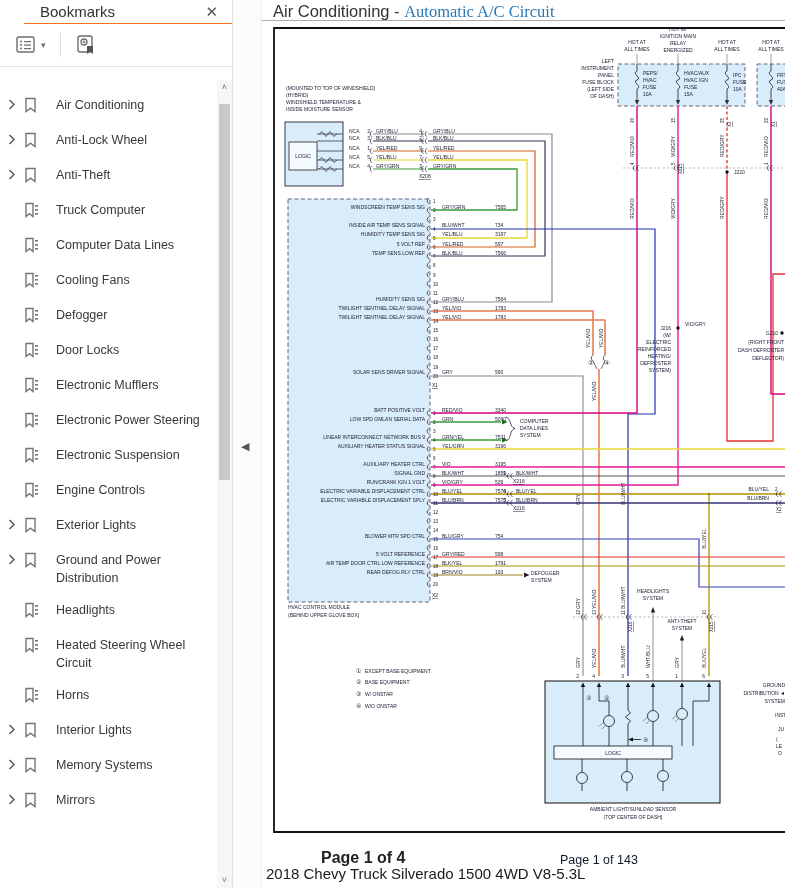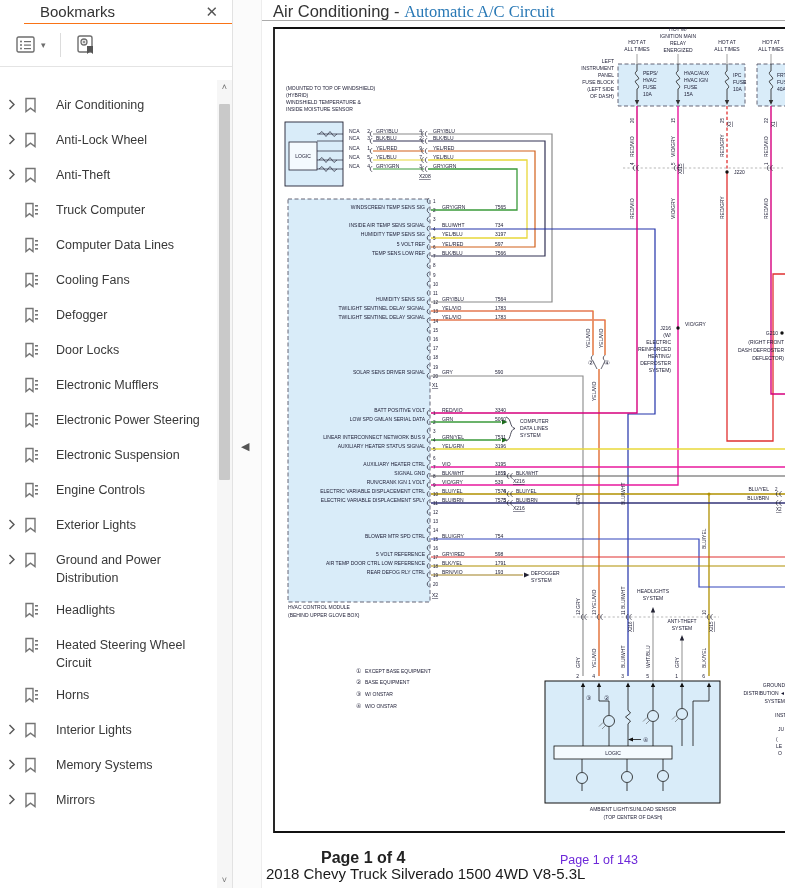--- a/index.html
+++ b/index.html
@@ -31,21 +31,21 @@
   #gutter { width:29px; flex:none; background:#fbfbfb; position:relative; border-right:1px solid #ededed; }
   #collapse { position:absolute; top:440px; left:8px; font-size:11px; color:#555; cursor:pointer; }
 
   
   #doc { width:523px; flex:none; position:relative; background:#fff; }
   #doc-title { position:absolute; top:2px; left:11px; font-size:16.5px; color:#333; white-space:nowrap; }
   #doc-title .blue { color:#2878b5; }
   #title-hr { position:absolute; top:20px; left:0; width:523px; border-top:1px solid #ababab; }
   #diagram-wrap { position:absolute; top:27px; left:11px; width:512px; height:806px; overflow:hidden; }
   #footer-page { position:absolute; top:849px; left:11px; font-size:16px; font-weight:bold; color:#222;margin-left:48px; }
-  #footer-counter { position:absolute; top:853px; left:298px; font-size:12.5px; color:#6d28d9;text-align:center; }
+  #footer-counter { position:absolute; top:853px; left:298px; font-size:12.5px; color:#0f172a;text-align:center; }
   #footer-vehicle { position:absolute; top:865px; left:4px; font-size:15px; color:#1a1a1a; }
   svg text { font-family:"Liberation Sans", sans-serif; }
 </style>
 </head>
 <body>
 
 <div id="app">
 
   <aside id="panel">
     <div class="bm-header">

